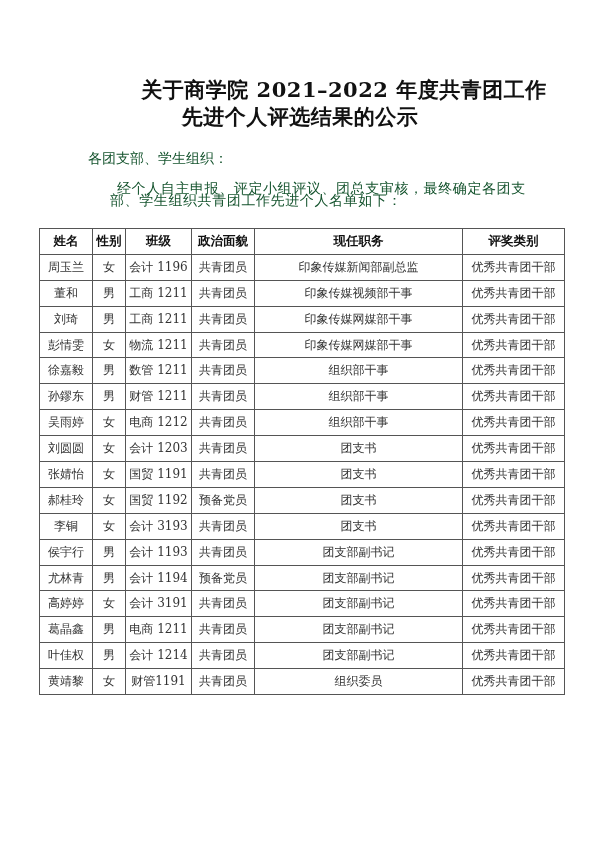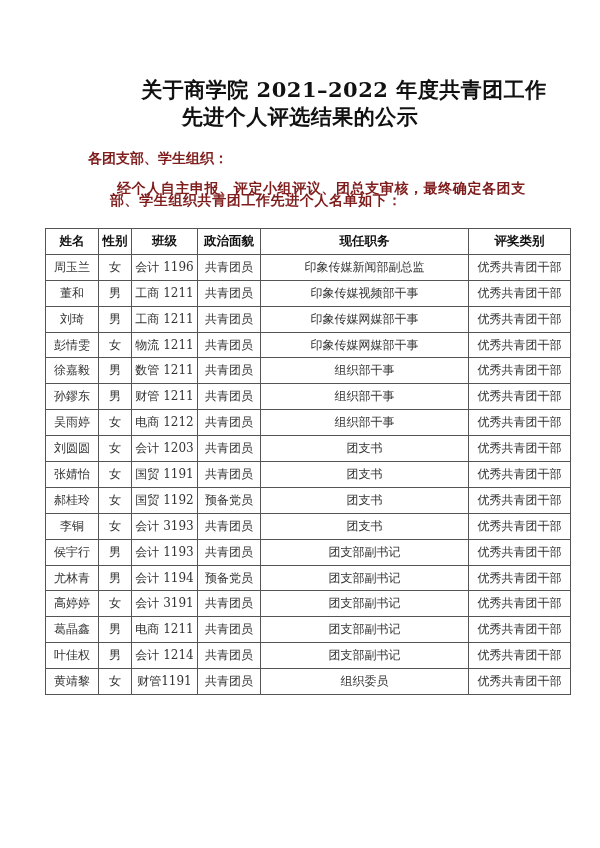--- a/index.html
+++ b/index.html
@@ -2,26 +2,26 @@
 <html><head>
 <meta charset="utf-8">
 <style>
   html, body { margin:0; padding:0; background:#ffffff; }
   body { width:600px; height:848px; position:relative; overflow:hidden;
          font-family:"DejaVu Serif","Liberation Serif",serif; color:#1a1a1a; }
   .title { position:absolute; left:0; width:600px; text-align:center;
            font-weight:bold; font-size:21px; color:#111; letter-spacing:0.5px; }
   .t1 { top:76px;padding-left:44px; }
   .t2 { top:103px; }
-  .para { position:absolute; font-size:14px; color:#7f1d1d;font-weight:bold; }
+  .para { position:absolute; font-size:14px; color:#14532d; }
   .p-salute { left:88px; top:150px; }
   .p-body1 { left:117px; top:180px; letter-spacing:0.6px; }
   .p-body2 { left:88px; top:192px; letter-spacing:0.6px;margin-left:22px; }
   table { position:absolute; left:39px; top:228px; width:525px; border-collapse:collapse;
-          table-layout:fixed; font-size:12px;margin-left:6px; }
+          table-layout:fixed; font-size:12px; }
   td, th { border:1px solid #555; height:24.9px; padding:0; text-align:center;
            vertical-align:middle; color:#333; white-space:nowrap; overflow:hidden; }
   th { font-weight:bold; color:#111; font-size:12.5px; }
   table { border:1.5px solid #444; }
 </style>
 </head>
 <body>
 
 <div>
   <div class="title t1">关于商学院 2021–2022 年度共青团工作</div>

